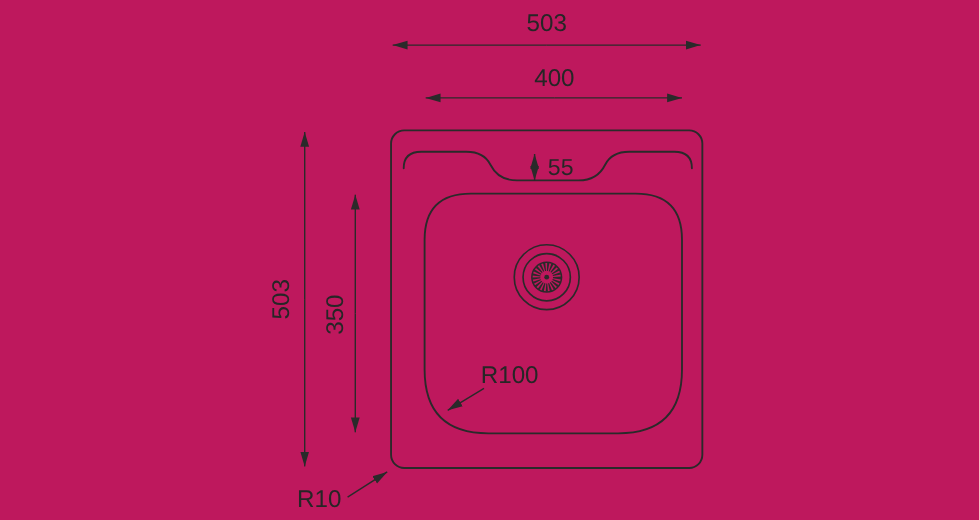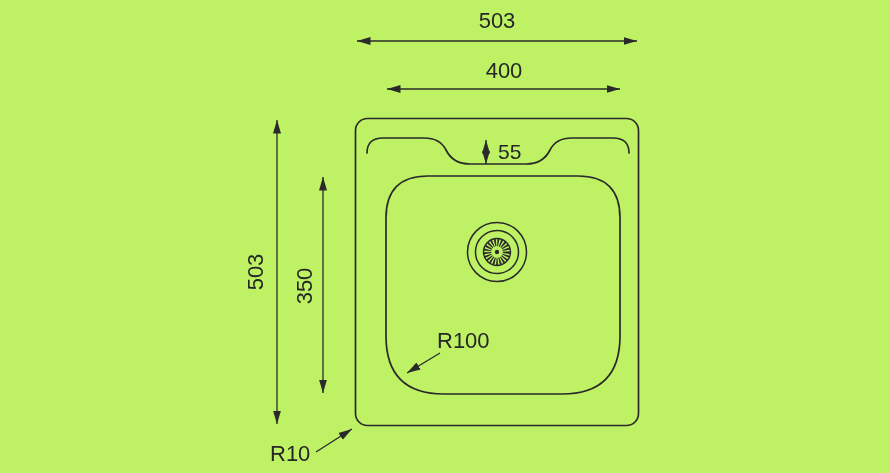--- a/index.html
+++ b/index.html
@@ -1,20 +1,20 @@
 <!DOCTYPE html>
 <html><head>
 <meta charset="utf-8">
 <style>
   html, body { margin: 0; padding: 0; background: #ffffff; }
   .canvas {
     position: relative;
     width: 890px;
     height: 473px;
-    background: #bef264;
+    background: #be185d;
     font-family: "Liberation Sans", sans-serif;
     overflow: hidden;
     text-align: right;
   }
   svg { display: block; }
   .ln   { stroke: #2a2a2a; fill: none; stroke-width: 1.7px; stroke-linecap: round; }
   .dim  { stroke: #2a2a2a; fill: none; stroke-width: 1.3px; }
   .hatch{ stroke: #2a2a2a; fill: none; }
   text  { fill: #262626; font-size: 22px; font-family: "Liberation Sans", sans-serif; }
   .small{ font-size: 21px; }

